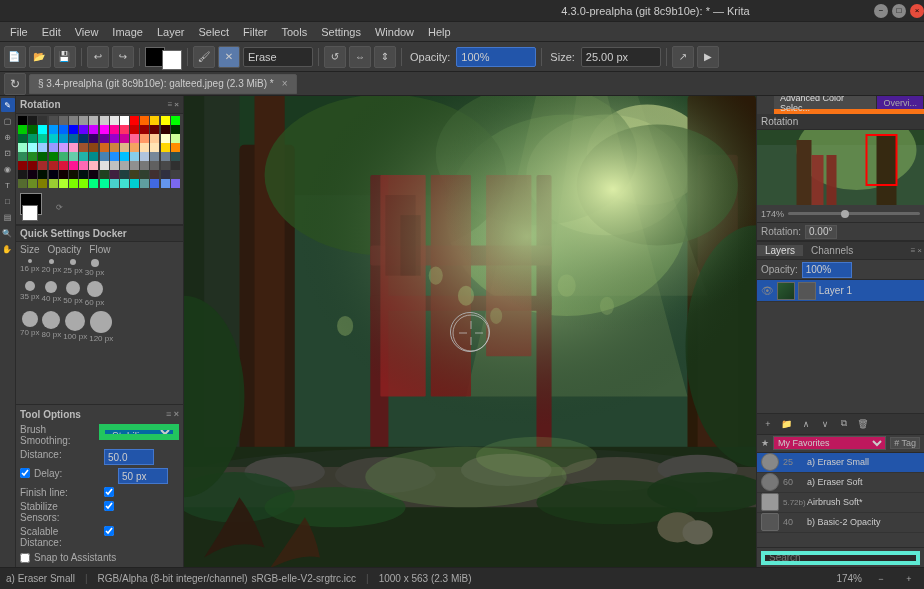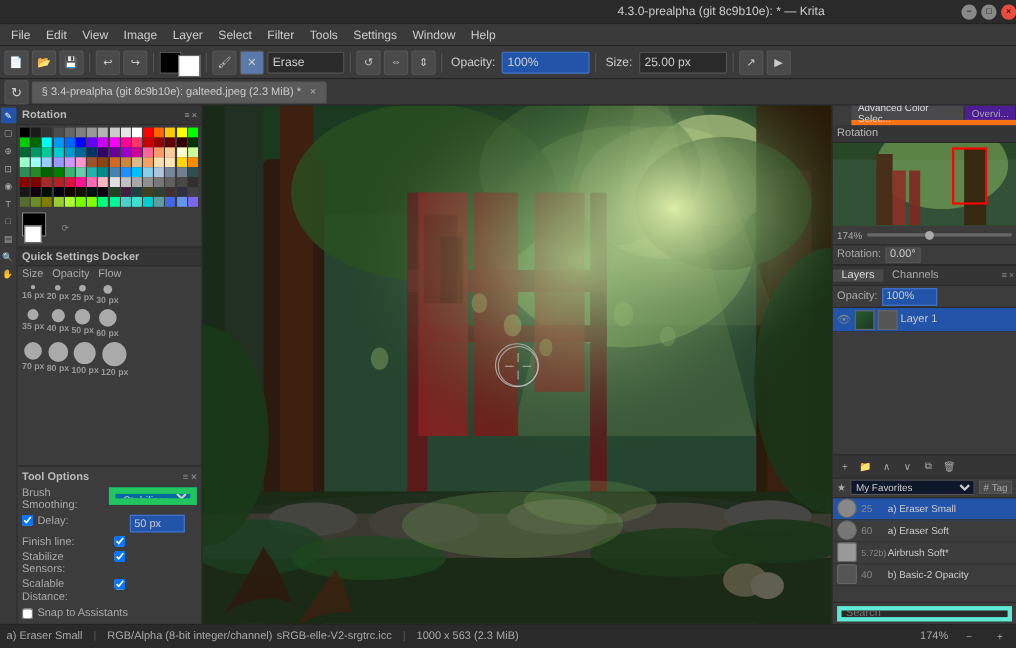--- a/index.html
+++ b/index.html
@@ -234,21 +234,21 @@
     .brush-dot-item {
       display: flex;
       flex-direction: column;
       align-items: center;
       gap: 1px;
     }
     .brush-dot {
       background: #aaa;
       border-radius: 50%;
     }
-    .brush-dot-label { font-size: 8px; color: #999; font-weight: bold; }
+    .brush-dot-label { font-size: 8px; color: #999; }
 
     
     #tool-options {
       border-top: 1px solid #2a2a2a;
       padding: 4px;
     }
     .to-header {
       font-size: 10px;
       font-weight: bold;
       color: #bbb;
@@ -523,21 +523,21 @@
       align-items: center;
       padding: 0 4px;
       font-size: 10px;
       font-weight: bold;
       color: #bbb;
       gap: 4px;
     }
     .bp-select {
       flex: 1;
       height: 14px;
-      background: #0f172a;
+      background: #be185d;
       border: 1px solid #555;
       color: #ccc;
       font-size: 9px;
     }
     .bp-tag {
       font-size: 9px;
       color: #aaa;
       background: #4a4a4a;
       border: 1px solid #555;
       padding: 0 3px;
@@ -904,20 +904,24 @@
         <span>Tool Options</span>
         <span style="font-size:9px; color:#888;">≡ ×</span>
       </div>
       <div class="to-row">
         <span class="to-label">Brush Smoothing:</span>
         <select class="to-dropdown">
           <option>Stabilizer</option>
         </select>
       </div>
       <div class="to-row">
+        <span class="to-label">Distance:</span>
+        <div class="to-value to-value-blue">50.0</div>
+      </div>
+      <div class="to-row">
         <input type="checkbox" class="to-checkbox" checked="" style="">
         <span class="to-label">Delay:</span>
         <div class="to-value to-value-blue">50 px</div>
       </div>
       <div class="to-row">
         <span class="to-label">Finish line:</span>
         <input type="checkbox" class="to-checkbox" checked="" style="">
       </div>
       <div class="to-row">
         <span class="to-label">Stabilize Sensors:</span>

